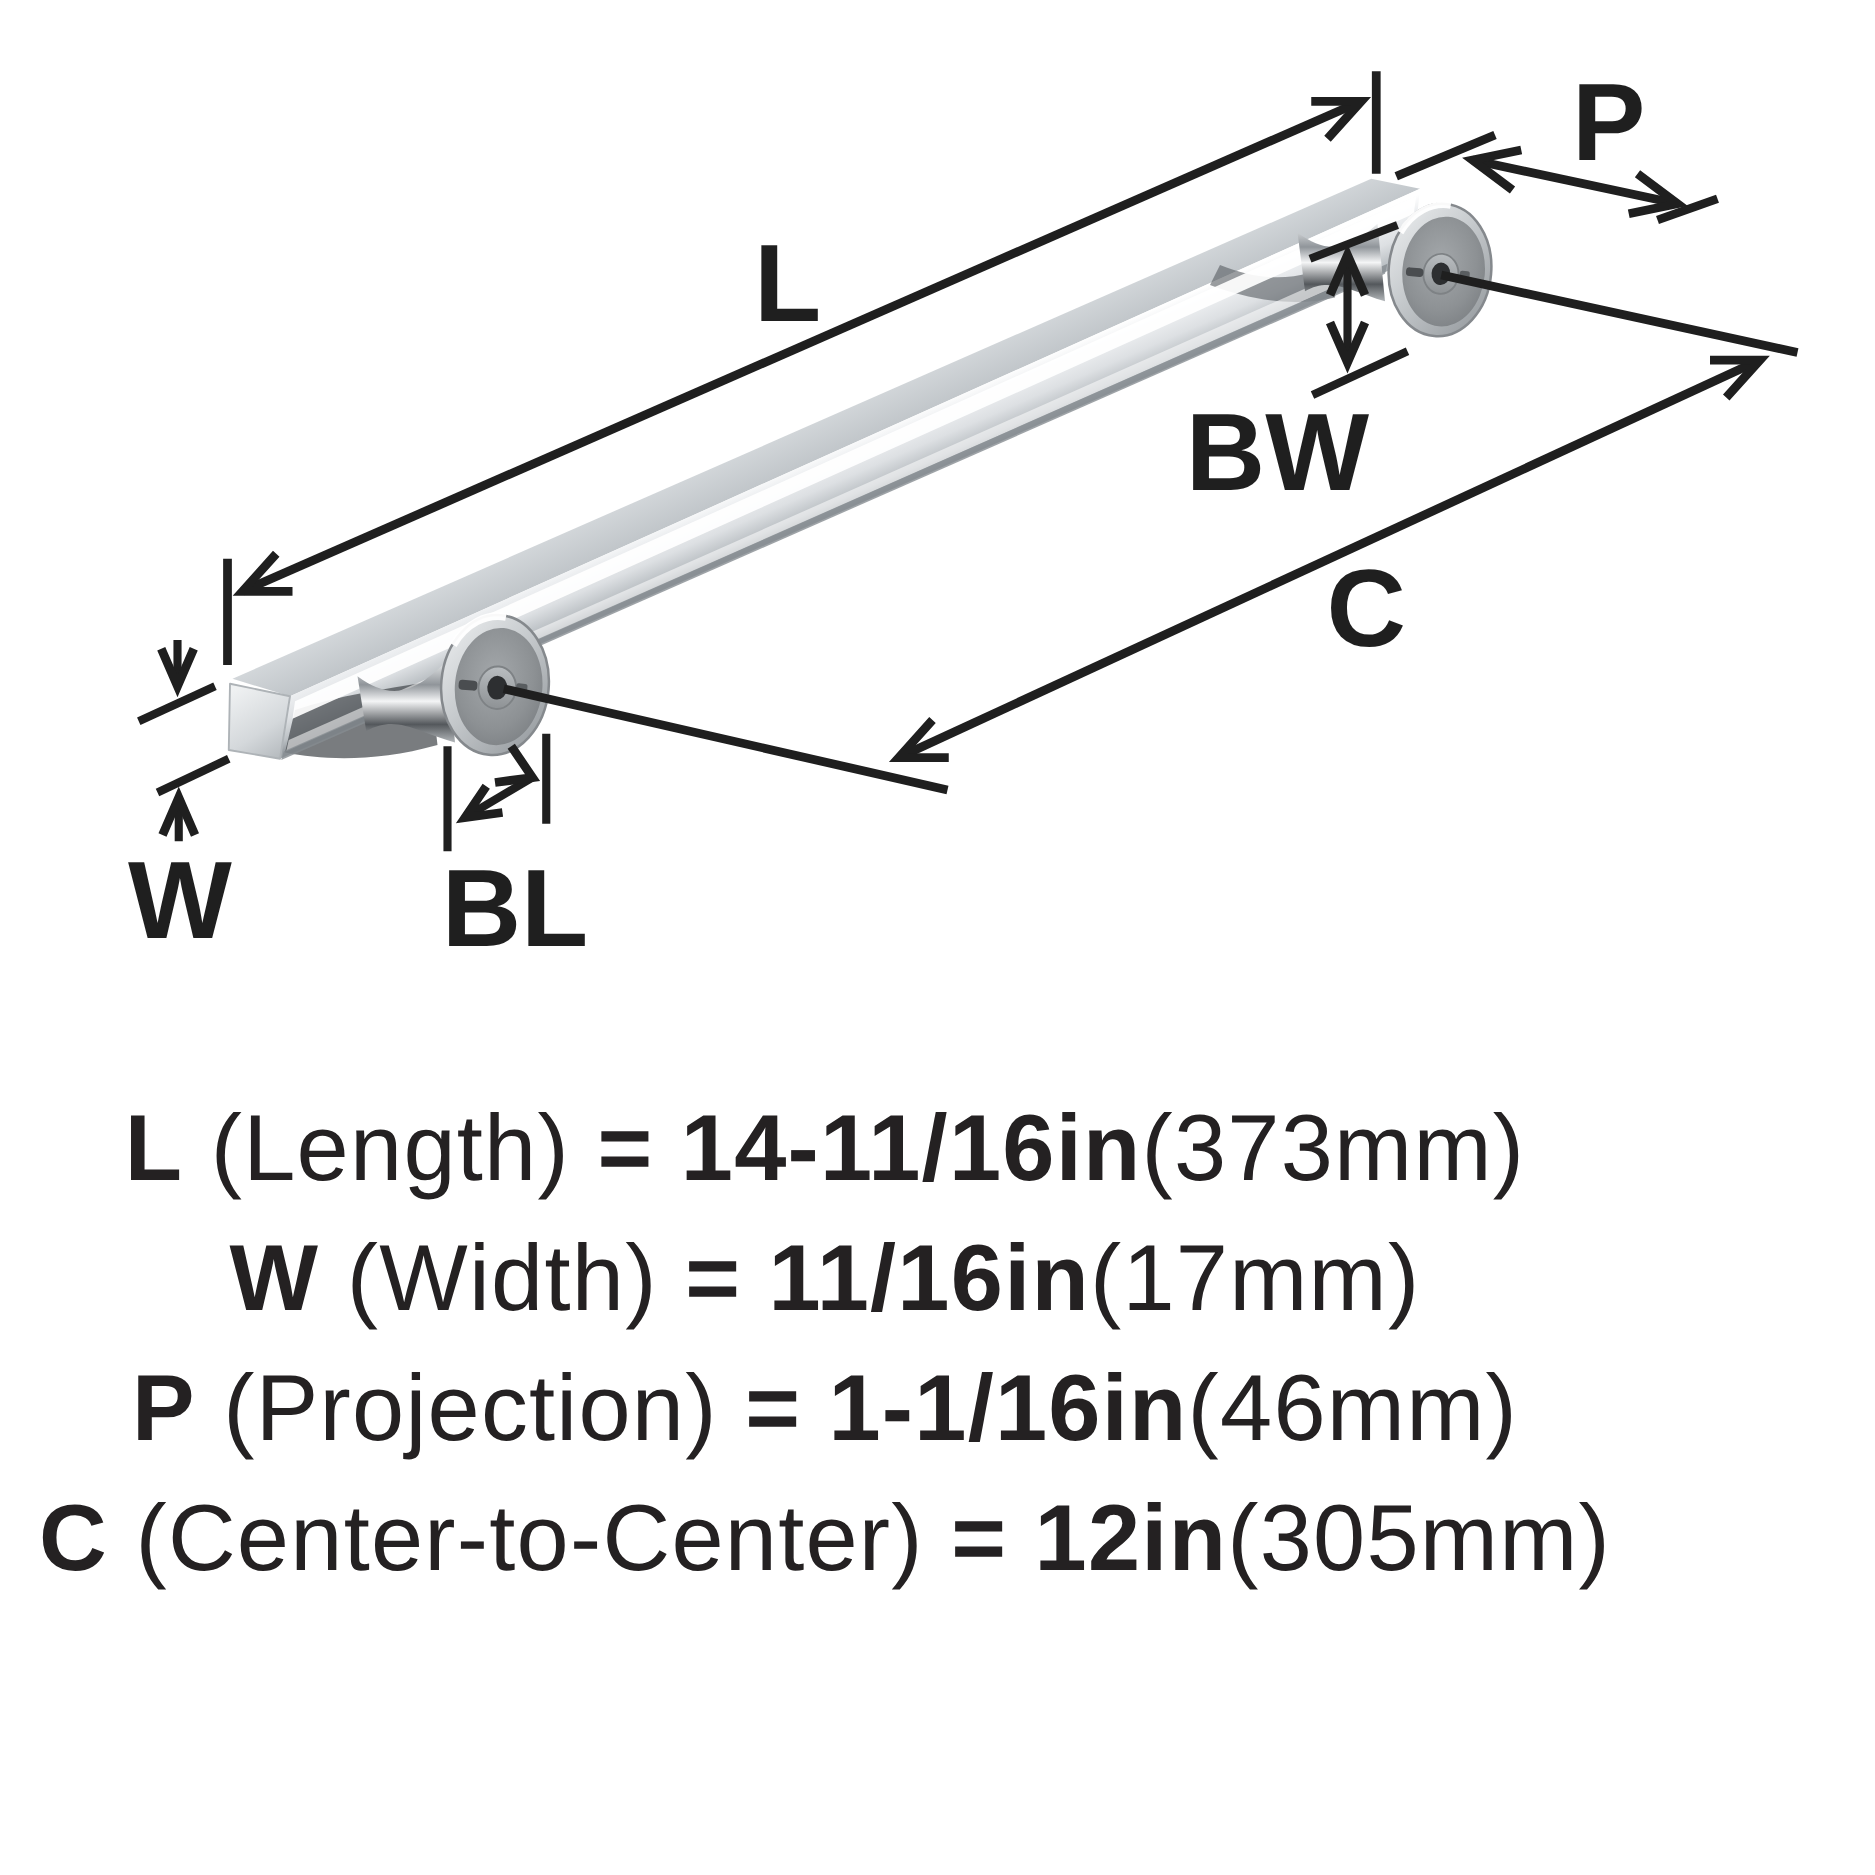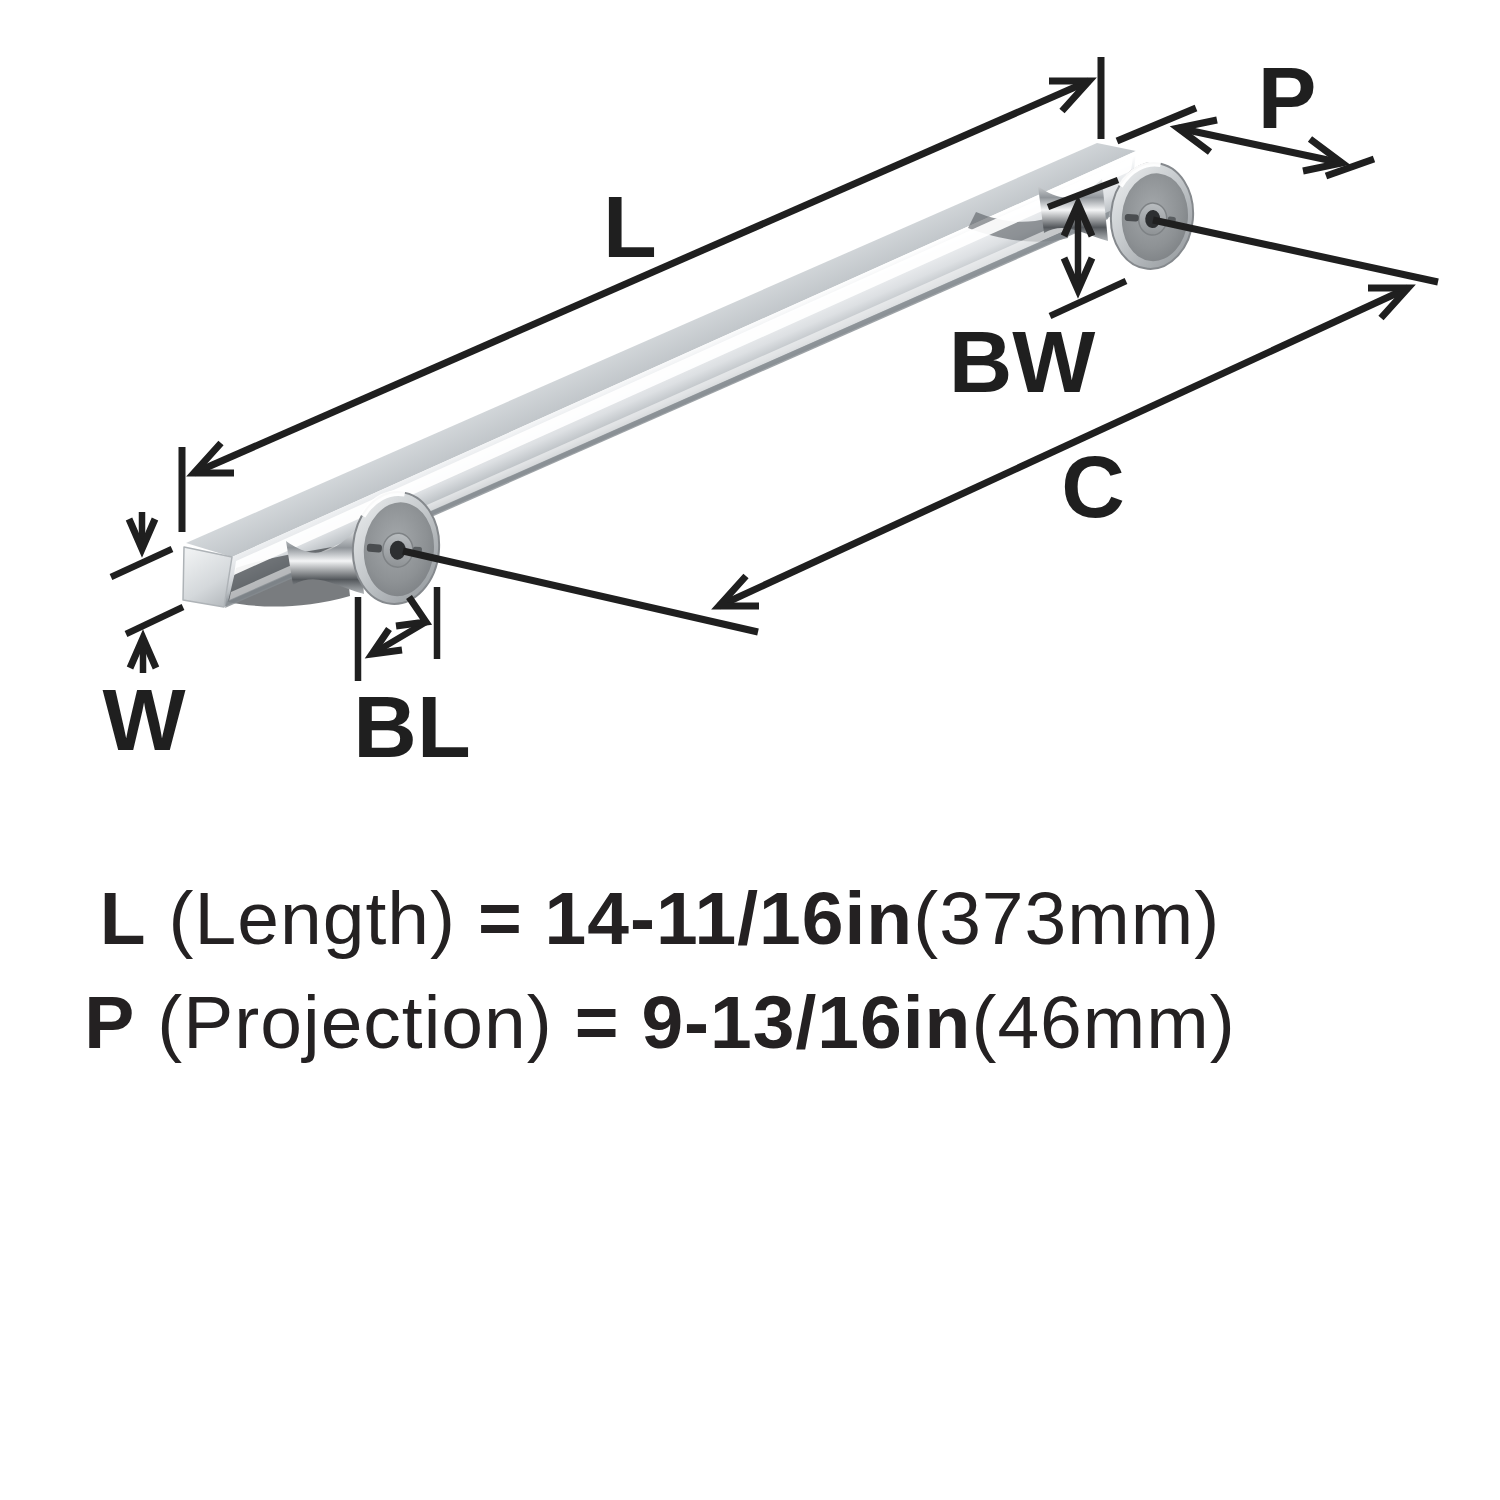--- a/index.html
+++ b/index.html
@@ -150,16 +150,18 @@
   <text class="dimlabel" x="630" y="257" text-anchor="middle" fill="#1f1f1f">L</text>
   <text class="dimlabel" x="144" y="750" text-anchor="middle" fill="#1f1f1f">W</text>
   <text class="dimlabel" x="412" y="757" text-anchor="middle" fill="#1f1f1f">BL</text>
   <text class="dimlabel" x="1022" y="392" text-anchor="middle" fill="#1f1f1f">BW</text>
   <text class="dimlabel" x="1287" y="128" text-anchor="middle" fill="#1f1f1f">P</text>
   <text class="dimlabel" x="1093" y="517" text-anchor="middle" fill="#1f1f1f">C</text>
 </svg>
 
 <div class="specs">
   <div class="spec-line"><span class="b gap">L</span><span class="r gap">(Length)</span><span class="b">= 14-11/16in</span><span class="r">(373mm)</span></div>
-  <div class="spec-line"><span class="b gap">P</span><span class="r gap">(Projection)</span><span class="b">= 9-13/16in</span><span class="r">(46mm)</span></div>
+  <div class="spec-line"><span class="b gap">W</span><span class="r gap">(Width)</span><span class="b">= 11/16in</span><span class="r">(17mm)</span></div>
+  <div class="spec-line"><span class="b gap">P</span><span class="r gap">(Projection)</span><span class="b">= 1-1/16in</span><span class="r">(46mm)</span></div>
+  <div class="spec-line"><span class="b gap">C</span><span class="r gap">(Center-to-Center)</span><span class="b">= 12in</span><span class="r">(305mm)</span></div>
 </div>
 
 </div>
 
 </body></html>

